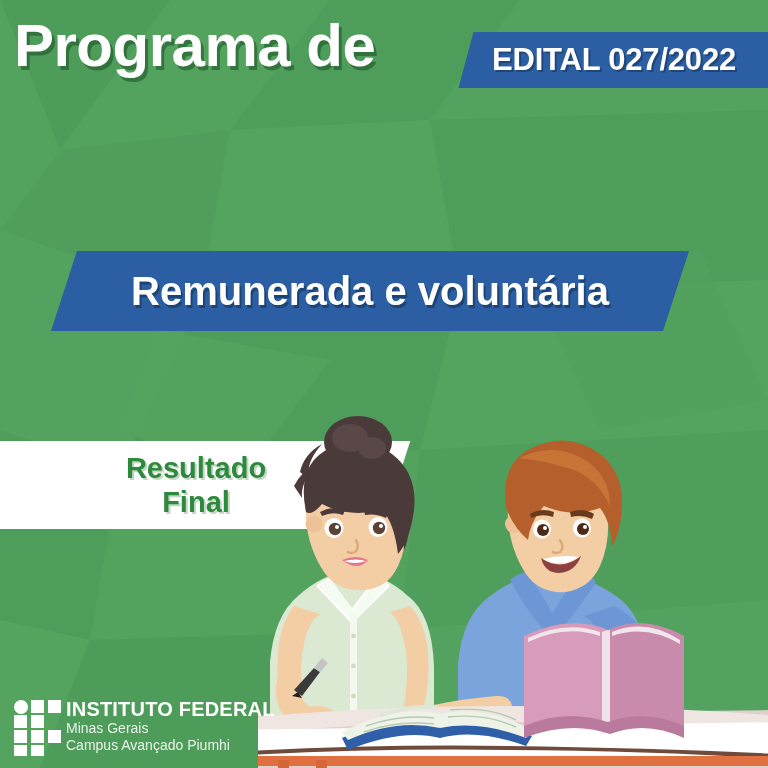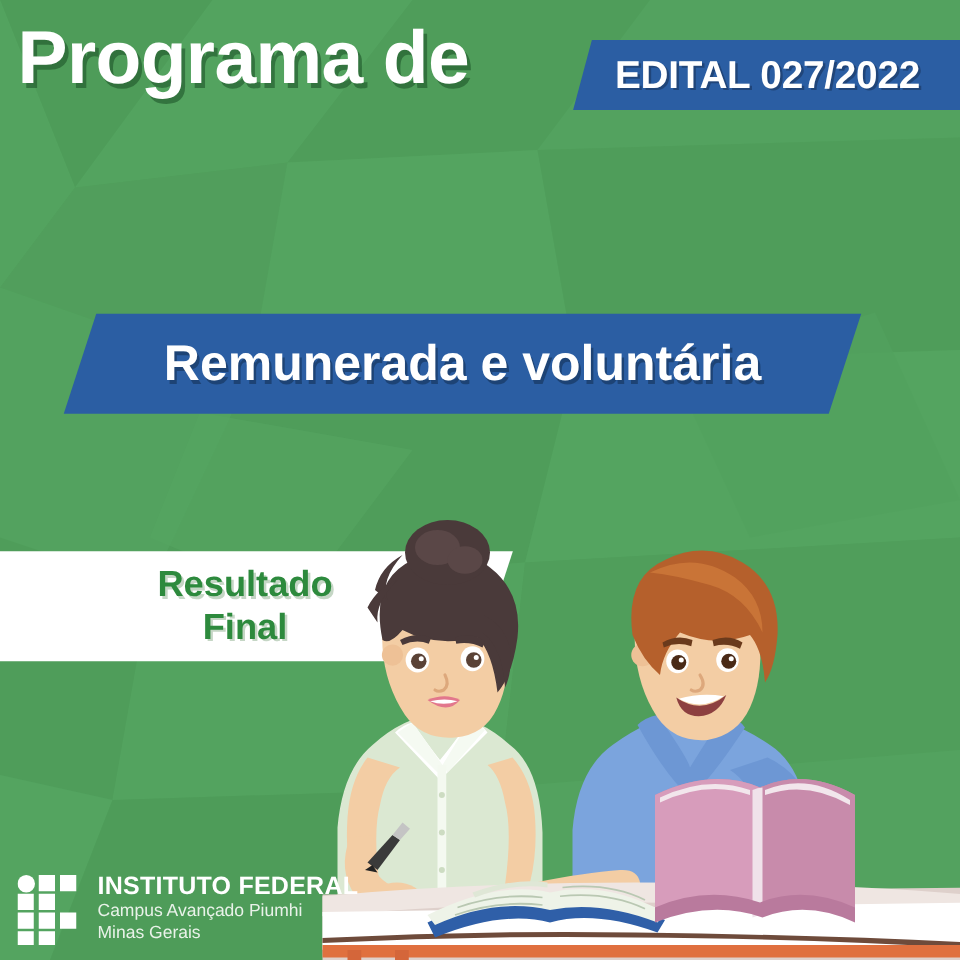--- a/index.html
+++ b/index.html
@@ -136,21 +136,21 @@
     height: 368px;
   }
 
   
   .footer-logo {
     position: absolute;
     left: 14px;
     bottom: 12px;
     display: flex;
     align-items: flex-start;
-    gap: 16px;
+    gap: 4px;
   }
   .if-mark { width: 48px; height: 56px; flex: none; margin-top: 2px; }
   .logo-text { display: flex; flex-direction: column; }
   .logo-main {
     font-size: 20px;
     font-weight: bold;
     color: #ffffff;
     letter-spacing: 0.2px;
     line-height: 22px;
     white-space: nowrap;
@@ -351,18 +351,18 @@
       <rect x="0" y="15" width="13" height="13" fill="#ffffff"></rect>
       <rect x="17" y="15" width="13" height="13" fill="#ffffff"></rect>
       <rect x="0" y="30" width="13" height="13" fill="#ffffff"></rect>
       <rect x="17" y="30" width="13" height="13" fill="#ffffff"></rect>
       <rect x="34" y="30" width="13" height="13" fill="#ffffff"></rect>
       <rect x="0" y="45" width="13" height="11" fill="#ffffff"></rect>
       <rect x="17" y="45" width="13" height="11" fill="#ffffff"></rect>
     </svg>
     <div class="logo-text">
       <div class="logo-main">INSTITUTO FEDERAL</div>
+      <div class="logo-sub">Minas Gerais</div>
       <div class="logo-sub">Campus Avançado Piumhi</div>
-      <div class="logo-sub">Minas Gerais</div>
     </div>
   </div>
 
 </div>
 
 </body></html>

